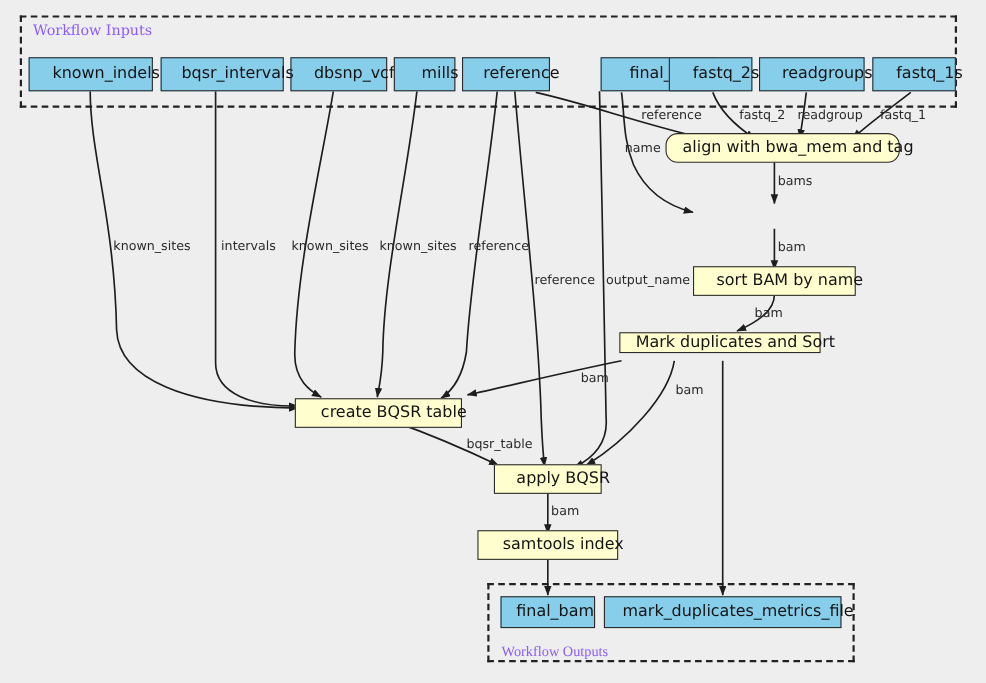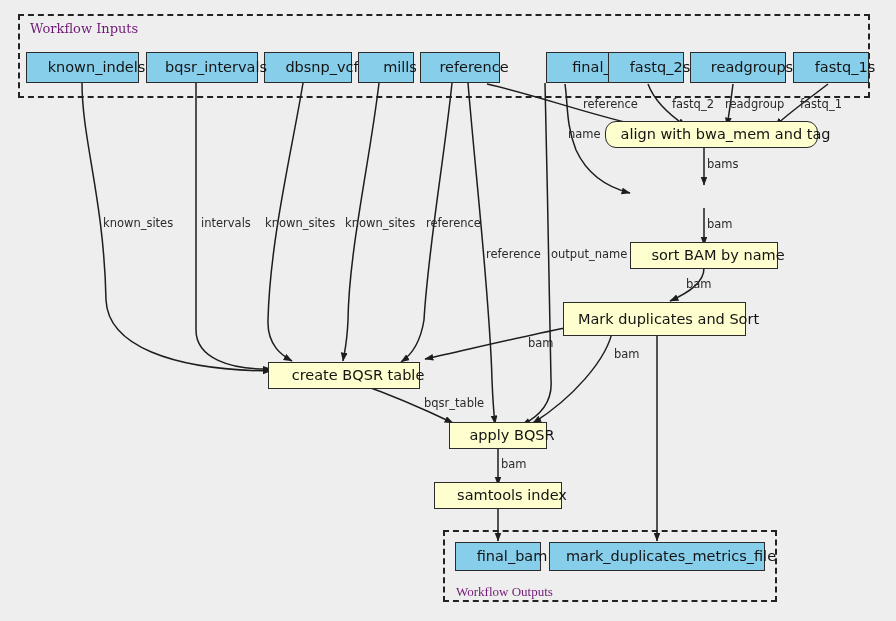--- a/index.html
+++ b/index.html
@@ -23,21 +23,21 @@
   .group-box {
     position: absolute;
     border: 2px dashed #222222;
     background: transparent;
     box-sizing: border-box;
   }
   .group-title {
     position: absolute;
     font-family: "DejaVu Serif", serif;
     font-size: 13px;
-    color: #701a75;
+    color: #8b5cf6;
     white-space: nowrap;
   }
   .node {
     position: absolute;
     box-sizing: border-box;
     display: flex;
     align-items: center;
     justify-content: center;
     border: 1.6px solid #2b2b2b;
     font-size: 14.5px;
@@ -150,34 +150,34 @@
   <div class="node io" style="left:793px; top:52px; width:76px; height:31px;">
     <span>fastq_1s</span>
   </div>
 
   <div class="node proc" style="left:605px; top:121px; width:213px; height:27px;border-radius:11px;">
     <span>align with bwa_mem and tag</span>
   </div>
   <div class="node proc" style="left:630px; top:242px; width:148px; height:27px;">
     <span>sort BAM by name</span>
   </div>
-  <div class="node proc" style="left:563px; top:302px; width:183px; height:34px;">
+  <div class="node proc" style="left:563px; top:302px; width:183px; height:19px;">
     <span>Mark duplicates and Sort</span>
   </div>
   <div class="node proc" style="left:268px; top:362px; width:152px; height:27px;">
     <span>create BQSR table</span>
   </div>
   <div class="node proc" style="left:449px; top:422px; width:98px; height:27px;">
     <span>apply BQSR</span>
   </div>
   <div class="node proc" style="left:434px; top:482px; width:128px; height:27px;">
     <span>samtools index</span>
   </div>
 
-  <div class="node io" style="left:455px; top:542px; width:86px; height:29px;">
+  <div class="node io" style="left:455px; top:542px; width:86px; height:29px;justify-content:flex-end;">
     <span>final_bam</span>
   </div>
   <div class="node io" style="left:549px; top:542px; width:216px; height:29px;">
     <span>mark_duplicates_metrics_file</span>
   </div>
 
   <div class="edge-label" style="left:103px; top:218px;">known_sites</div>
   <div class="edge-label" style="left:201px; top:218px;text-align:right;">intervals</div>
   <div class="edge-label" style="left:265px; top:218px;">known_sites</div>
   <div class="edge-label" style="left:345px; top:218px;">known_sites</div>

